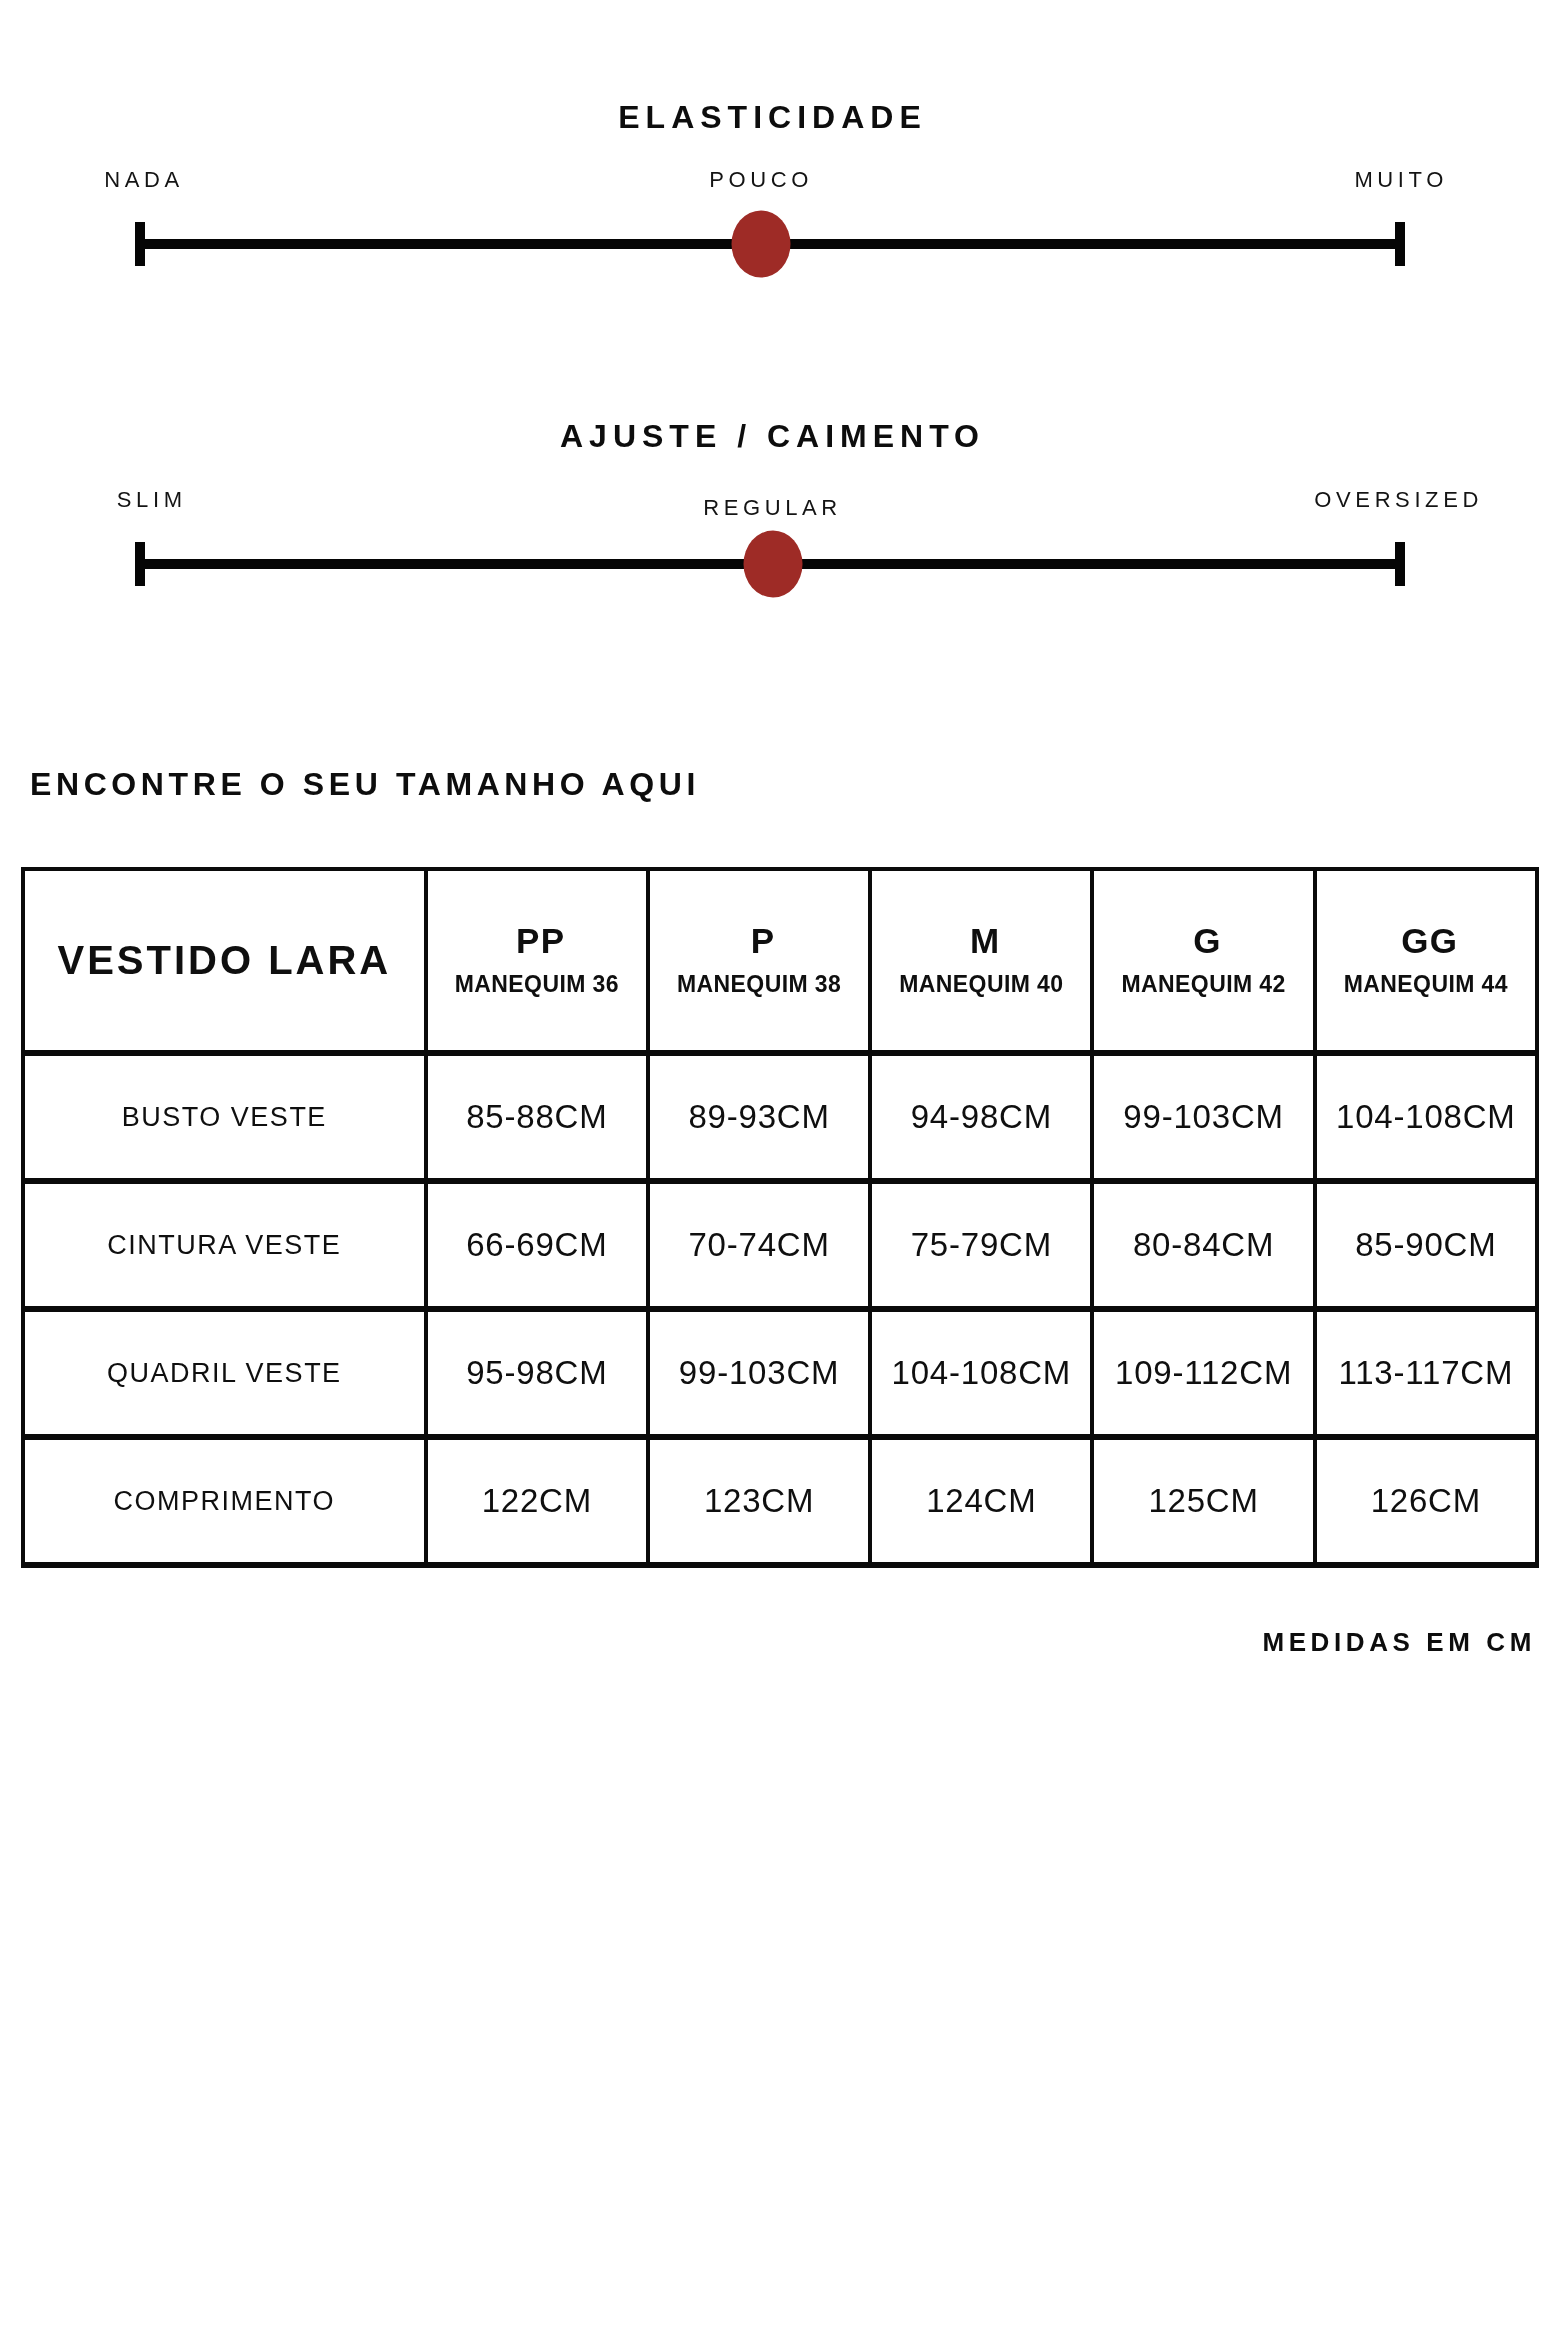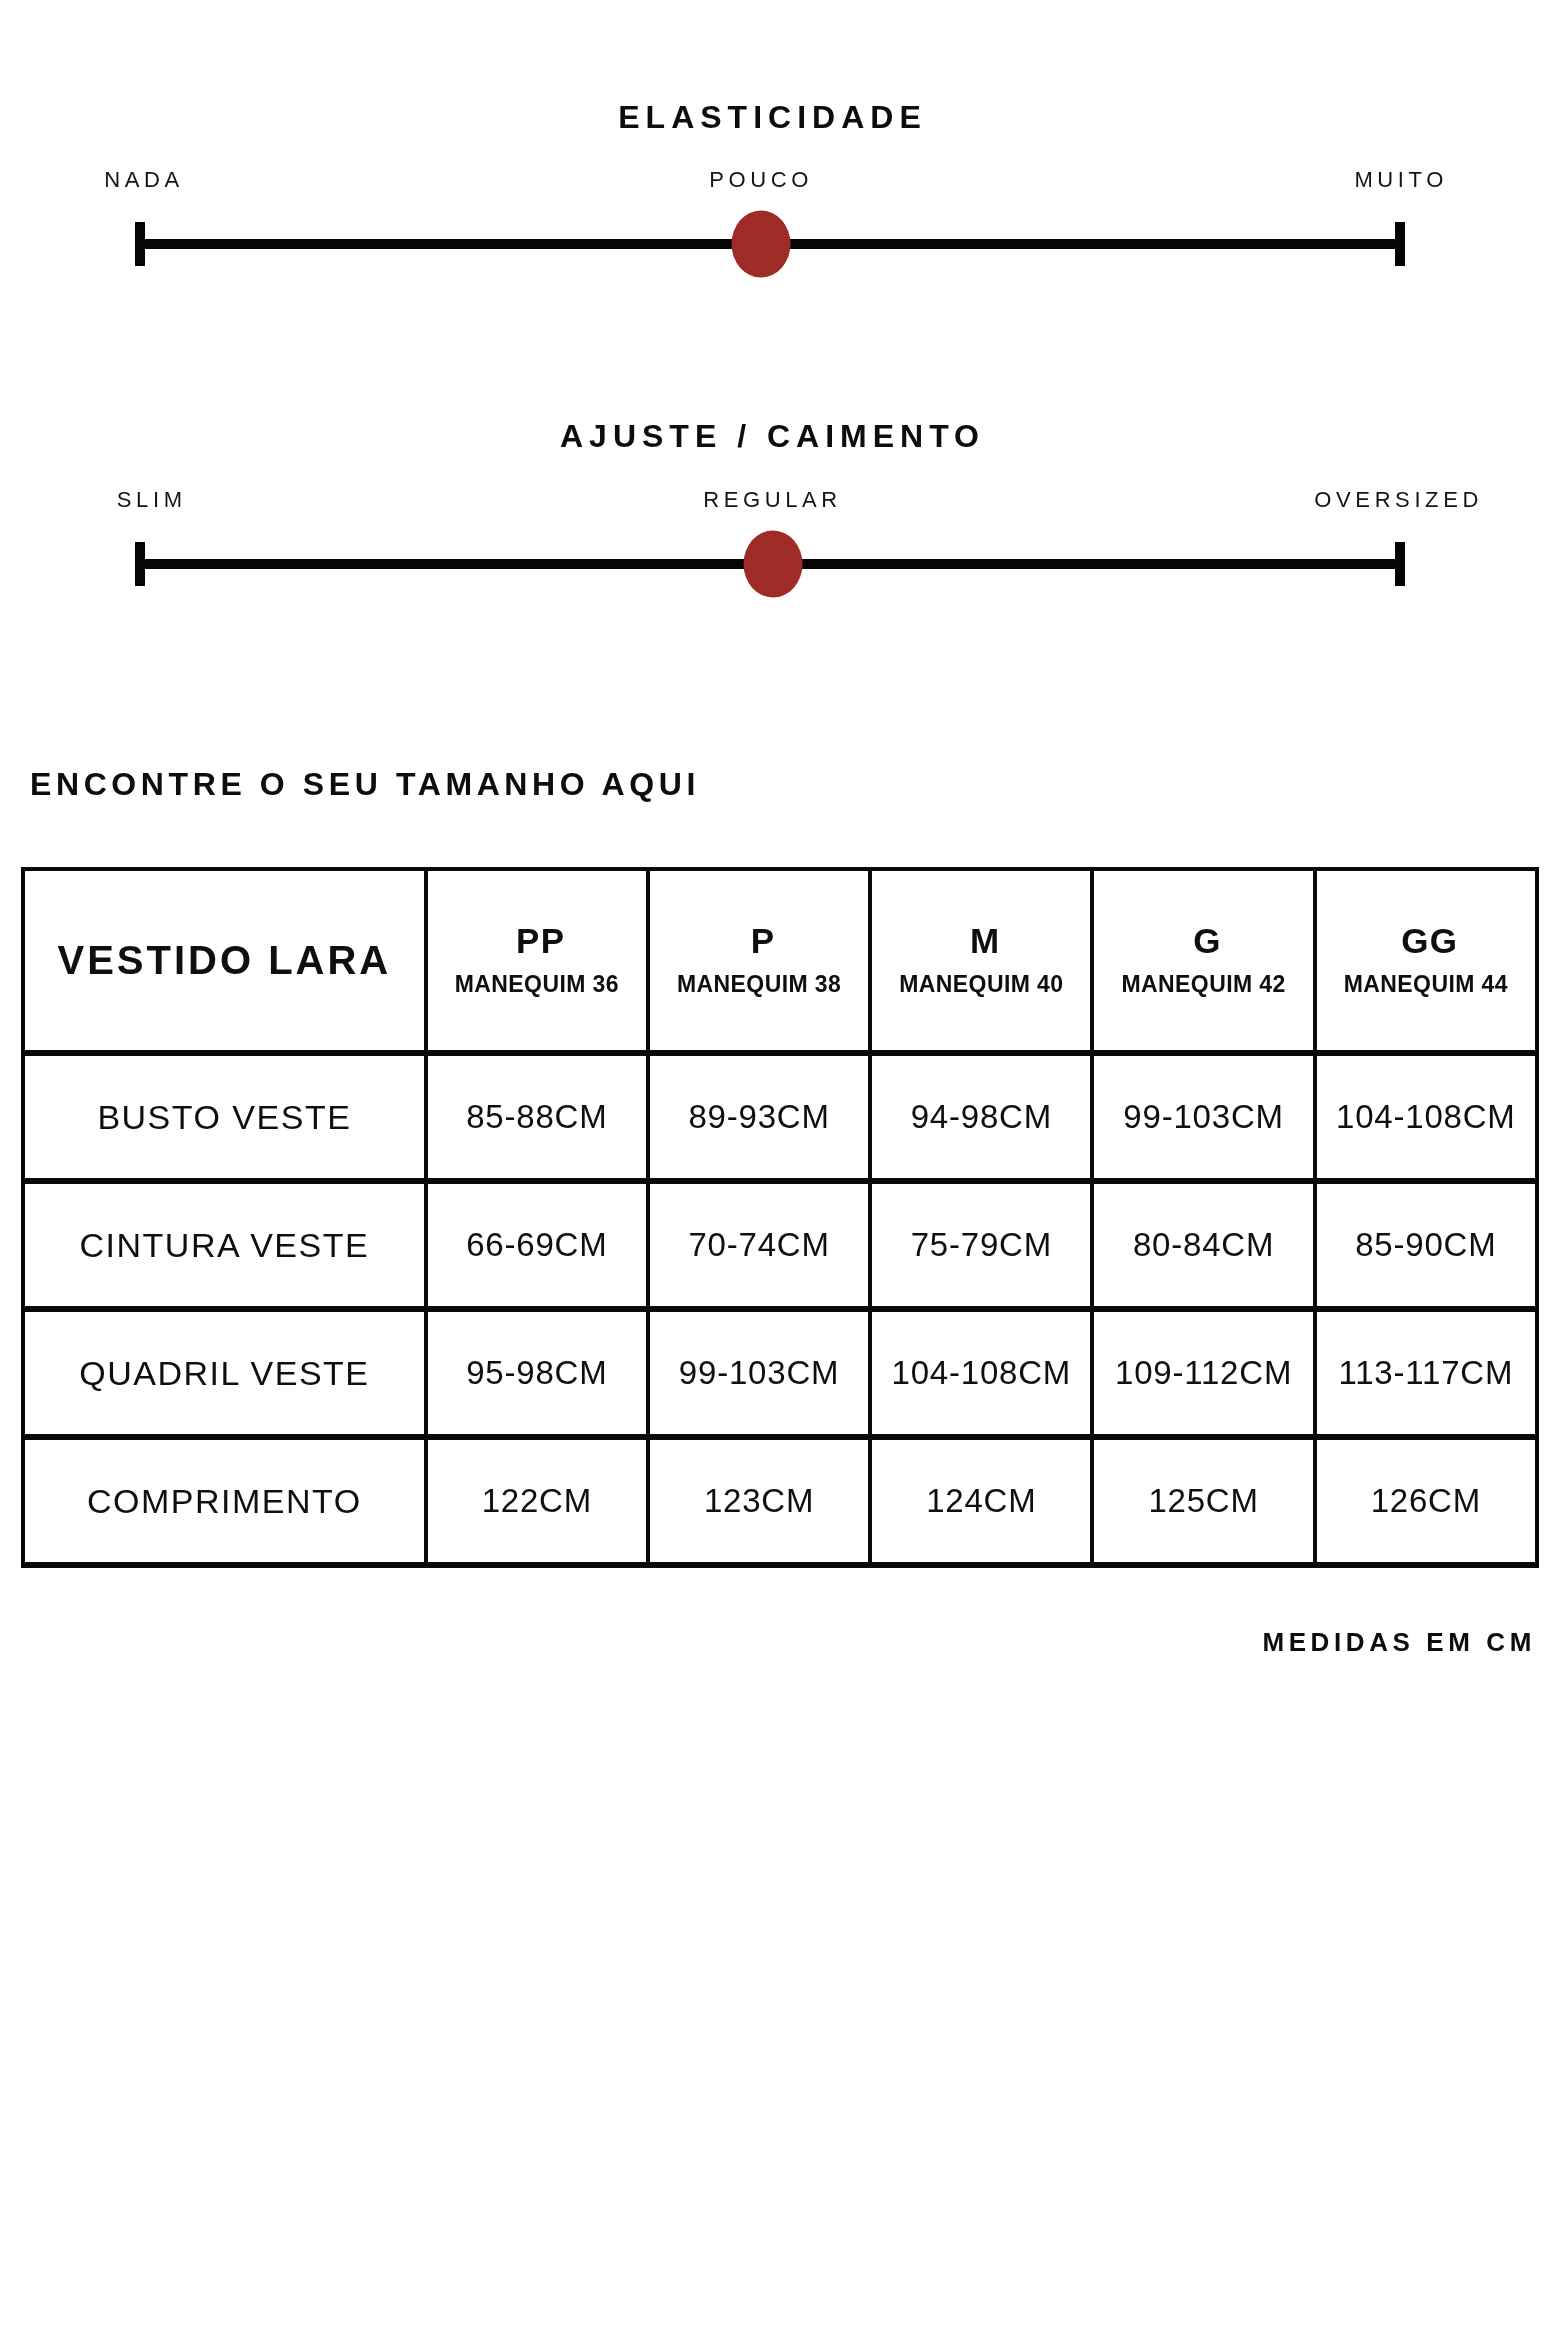--- a/index.html
+++ b/index.html
@@ -54,21 +54,21 @@
     transform: translateX(-50%);
     font-size: 22px;
     letter-spacing: 4.6px;
     white-space: nowrap;
     color: #141414;
   }
   .s1 .lbl-left   { left: 9px; }
   .s1 .lbl-center { left: 49.3%; }
   .s1 .lbl-right  { left: 99.7%; }
   .s2 .lbl-left   { left: 16.7px; }
-  .s2 .lbl-center { left: 50.2%; }
+  .s2 .lbl-center { left: 50.2%; margin-top: 8px; }
   .s2 .lbl-right  { left: 99.5%; }
 
   .marker {
     position: absolute;
     top: 50%;
     width: 59px;
     height: 67px;
     border-radius: 50%;
     transform: translate(-50%, -50%);
     background: #9e2b26;
@@ -127,21 +127,21 @@
     margin-bottom: 12px;
     padding-left: 8px;
   }
   .size-mannequin {
     font-size: 23px;
     font-weight: bold;
     letter-spacing: 0.4px;
     white-space: nowrap;
   }
   .row-label {
-    font-size: 34px;
+    font-size: 27px;
     font-weight: normal;
     letter-spacing: 1.5px;
     white-space: nowrap;
   }
   .cell-value {
     font-size: 33px;
     font-weight: normal;
     letter-spacing: 0.8px;
     white-space: nowrap;
   }

